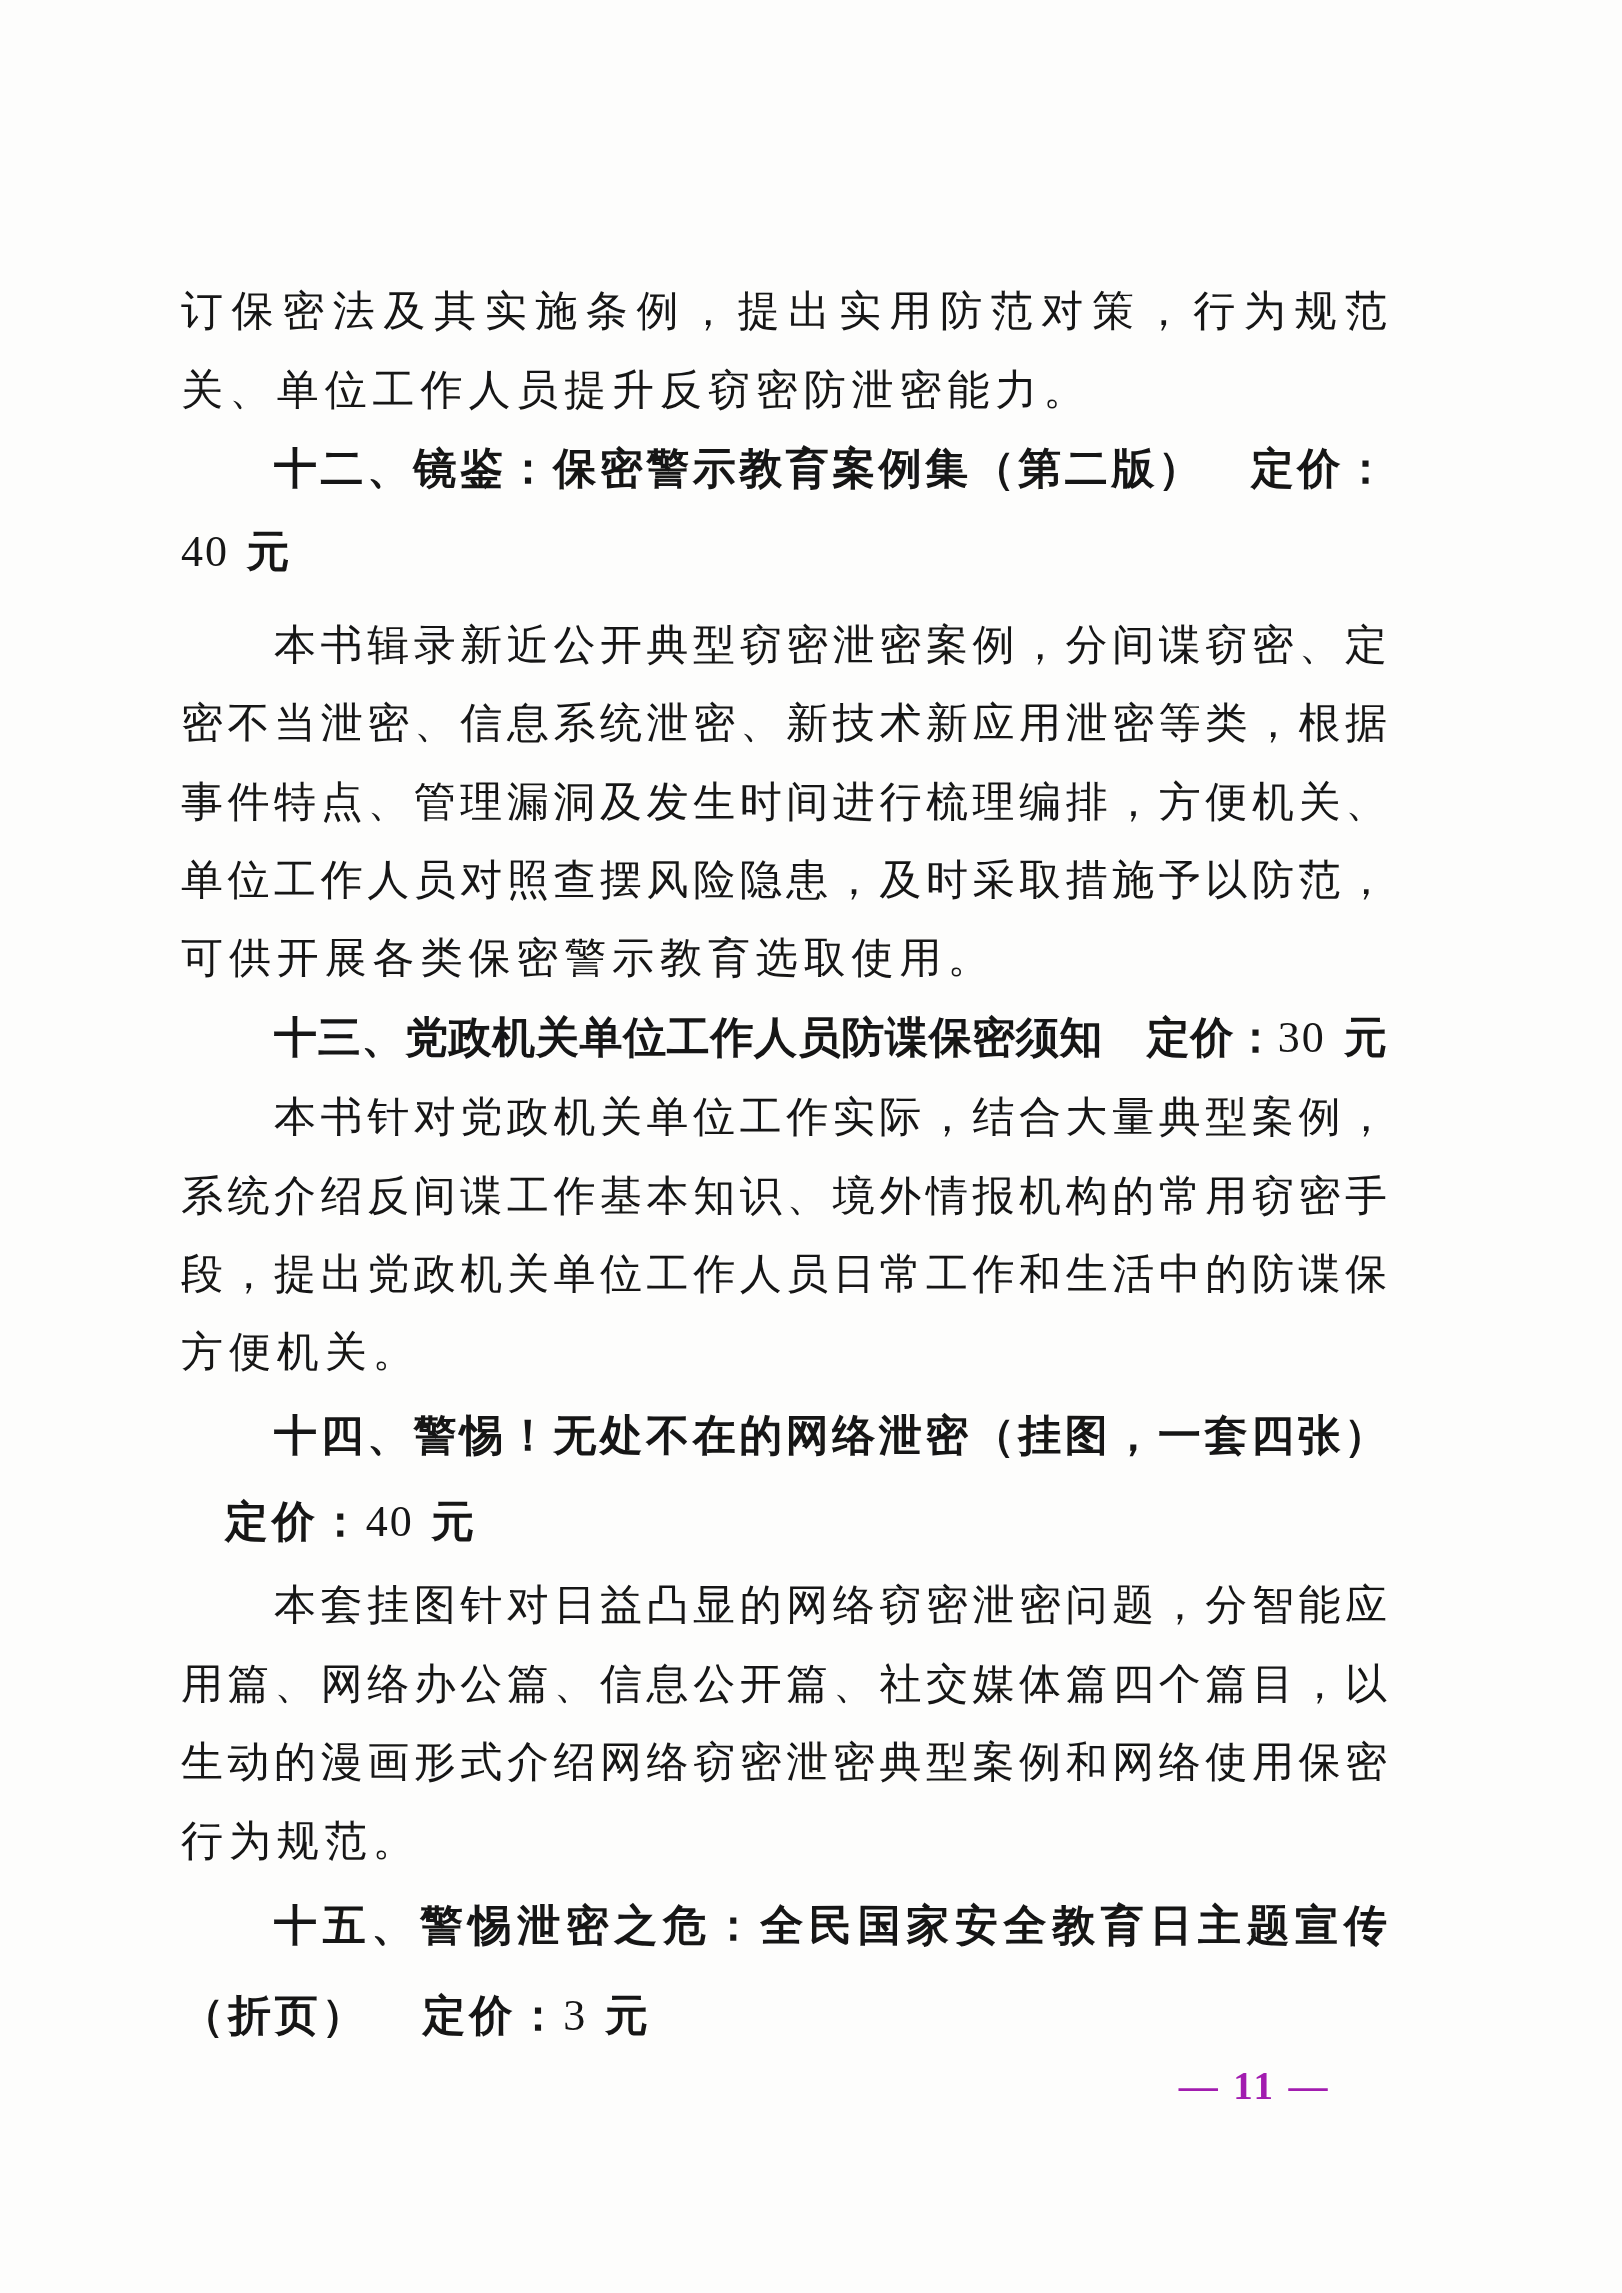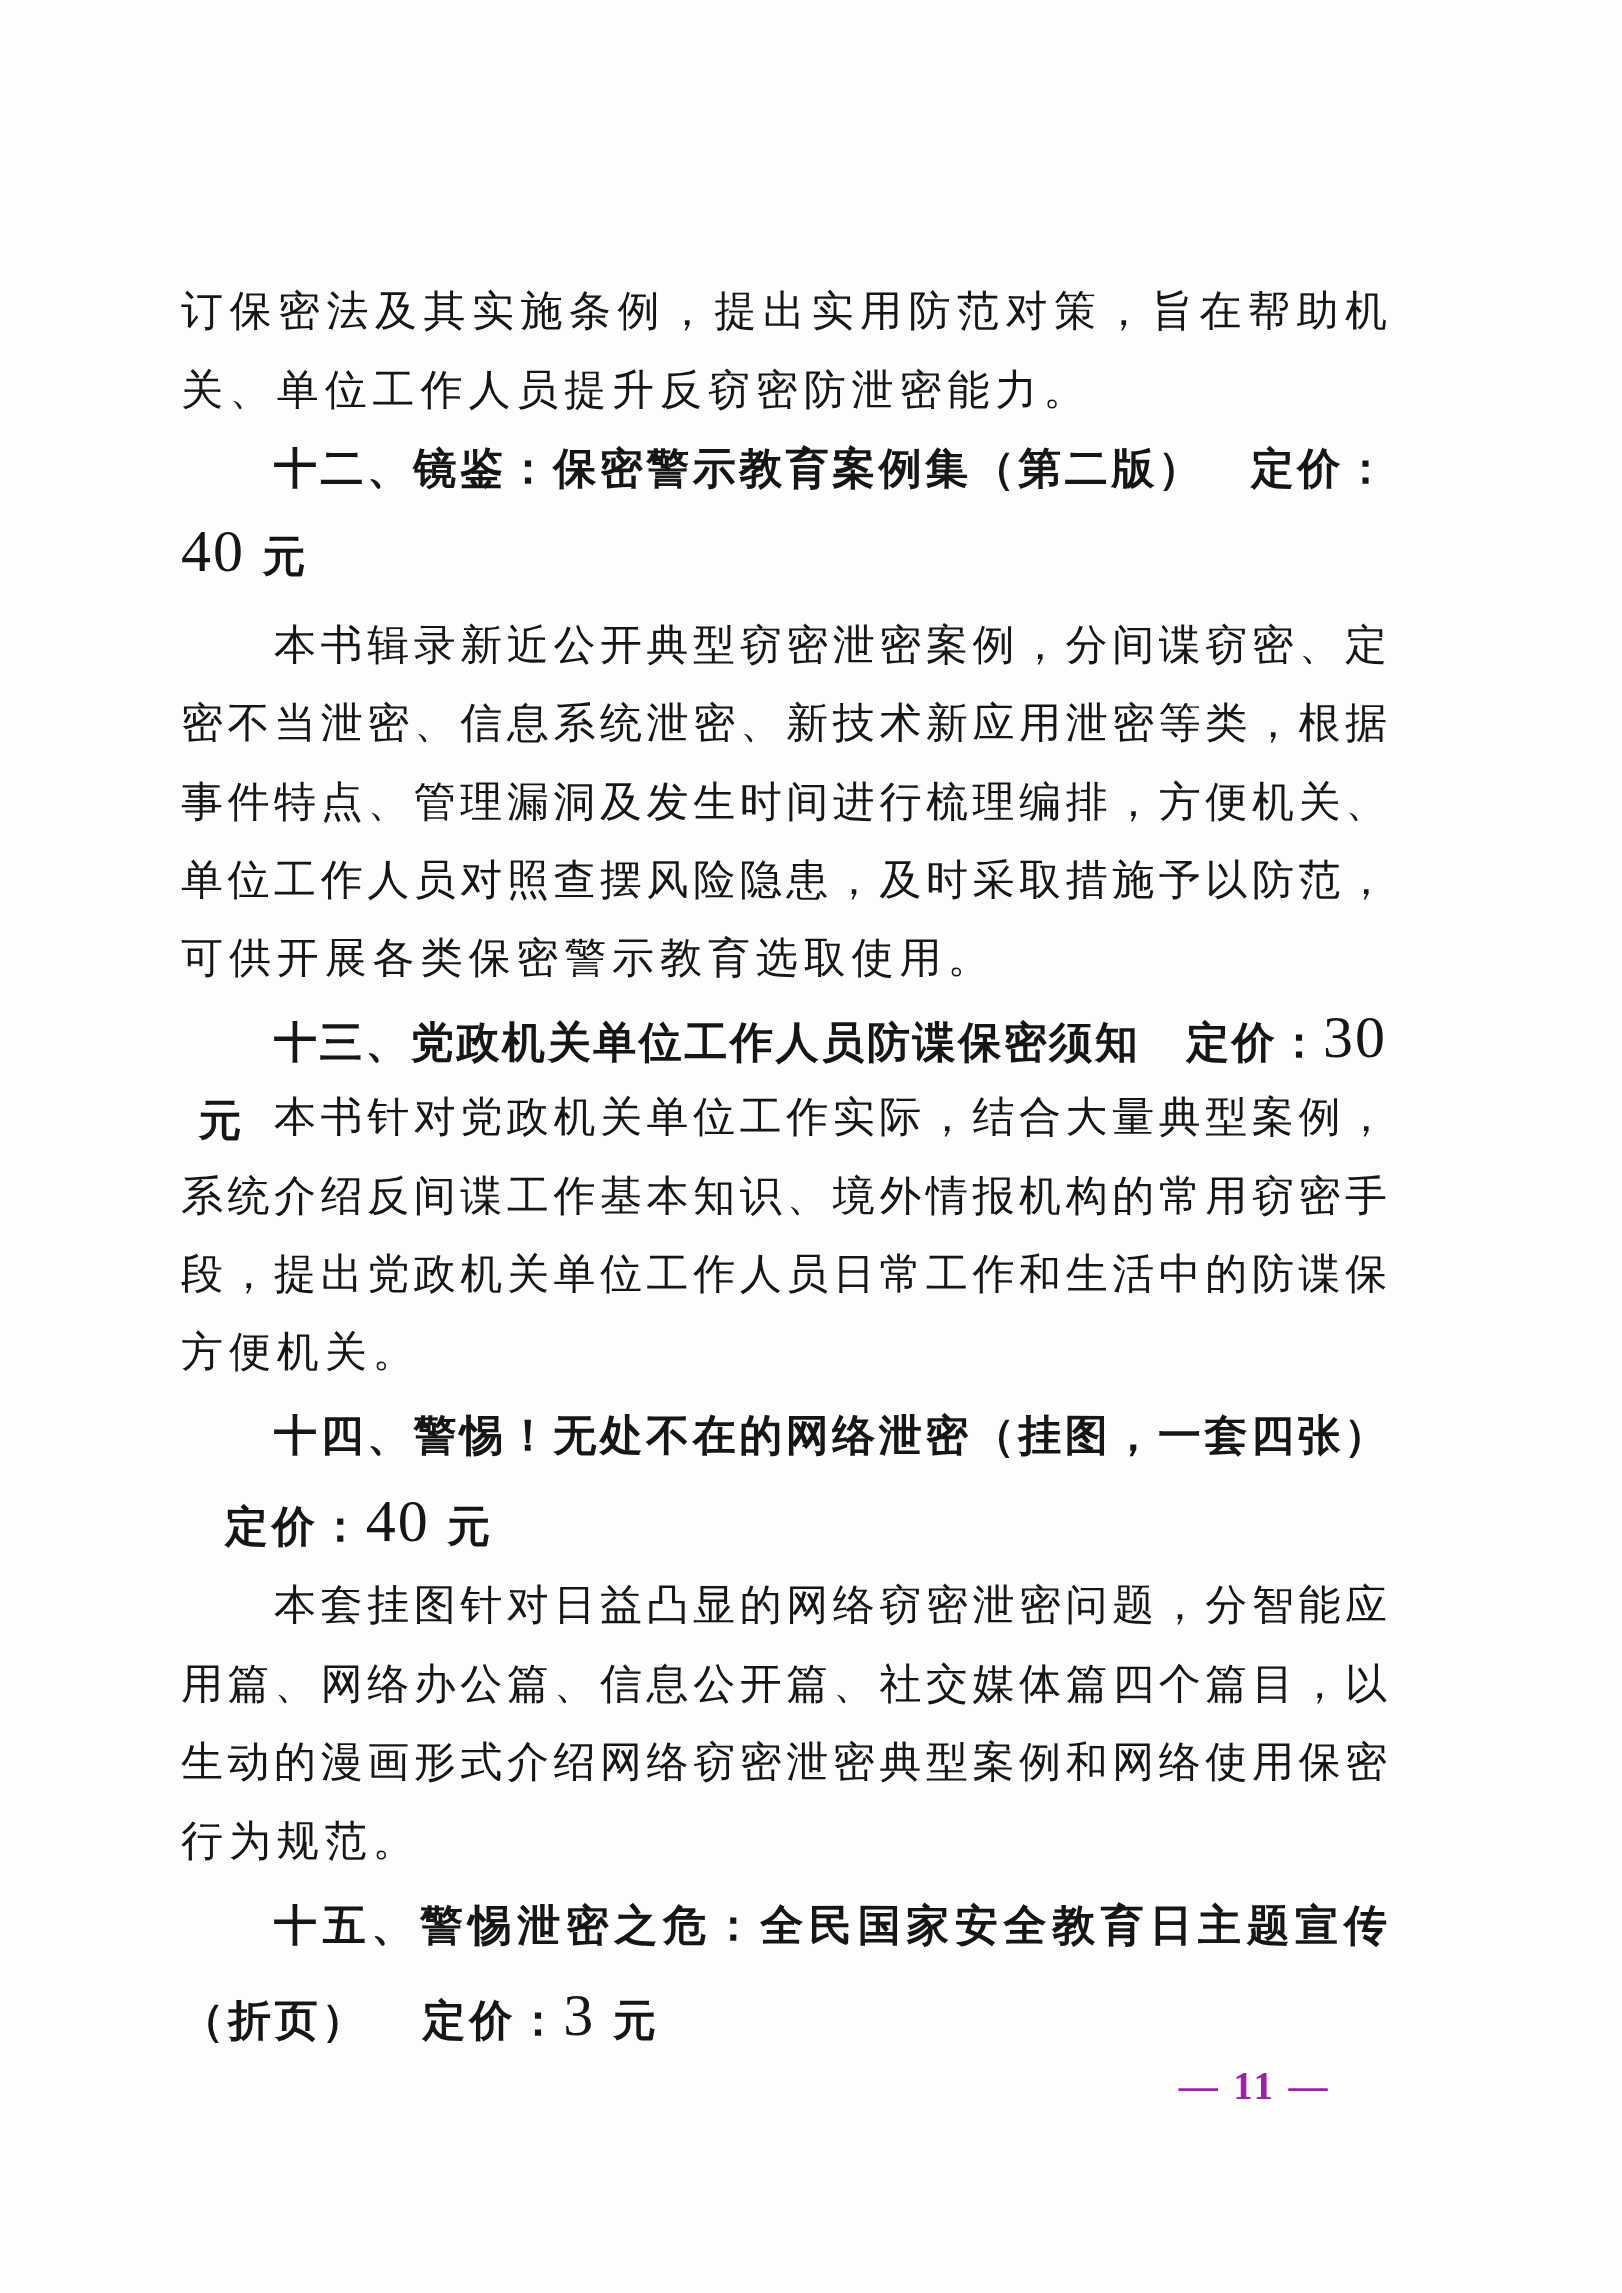--- a/index.html
+++ b/index.html
@@ -15,36 +15,36 @@
   .plain{letter-spacing:5.9px;text-align:left;}
   .heading{
     font-family:"Liberation Sans","DejaVu Sans",sans-serif;
     font-weight:700;font-size:43px;
   }
   .heading.plain{letter-spacing:3.9px;}
   .indent-2{text-indent:93px;}
   .indent-1{text-indent:44px;}
   .num{
     font-family:"Liberation Serif","DejaVu Serif",serif;
-    font-weight:400;font-size:60px;letter-spacing:2px;
+    font-weight:400;font-size:44px;letter-spacing:2px;
   }
   .unit{margin-left:17.6px;}
   .gap-after{margin-right:54px;margin-top:44px;}
   .pagenum{
     position:absolute;left:1142px;top:2058px;width:225px;height:55px;line-height:55px;
     font-size:39px;text-align:center;letter-spacing:2.9px;
     font-family:"Liberation Serif","DejaVu Serif",serif;color:#a21caf;font-weight:bold;
   }
 </style>
 </head>
 <body>
 
 <div class="page">
 
-  <div class="line justify" style="top:272px">订保密法及其实施条例，提出实用防范对策，旨在帮助机</div>
+  <div class="line justify" style="top:272px">订保密法及其实施条例，提出实用防范对策，行为规范</div>
   <div class="line plain" style="top:351px">关、单位工作人员提升反窃密防泄密能力。</div>
 
   <div class="line heading justify indent-2" style="top:429px">十二、镜鉴：保密警示教育案例集（第二版）　定价：</div>
   <div class="line heading plain" style="top:512px"><span class="num">40</span><span class="unit">元</span></div>
 
   <div class="line justify indent-2" style="top:606px">本书辑录新近公开典型窃密泄密案例，分间谍窃密、定</div>
   <div class="line justify" style="top:684px">密不当泄密、信息系统泄密、新技术新应用泄密等类，根据</div>
   <div class="line justify" style="top:763px">事件特点、管理漏洞及发生时间进行梳理编排，方便机关、</div>
   <div class="line justify" style="top:841px">单位工作人员对照查摆风险隐患，及时采取措施予以防范，</div>
   <div class="line plain" style="top:919px">可供开展各类保密警示教育选取使用。</div>

